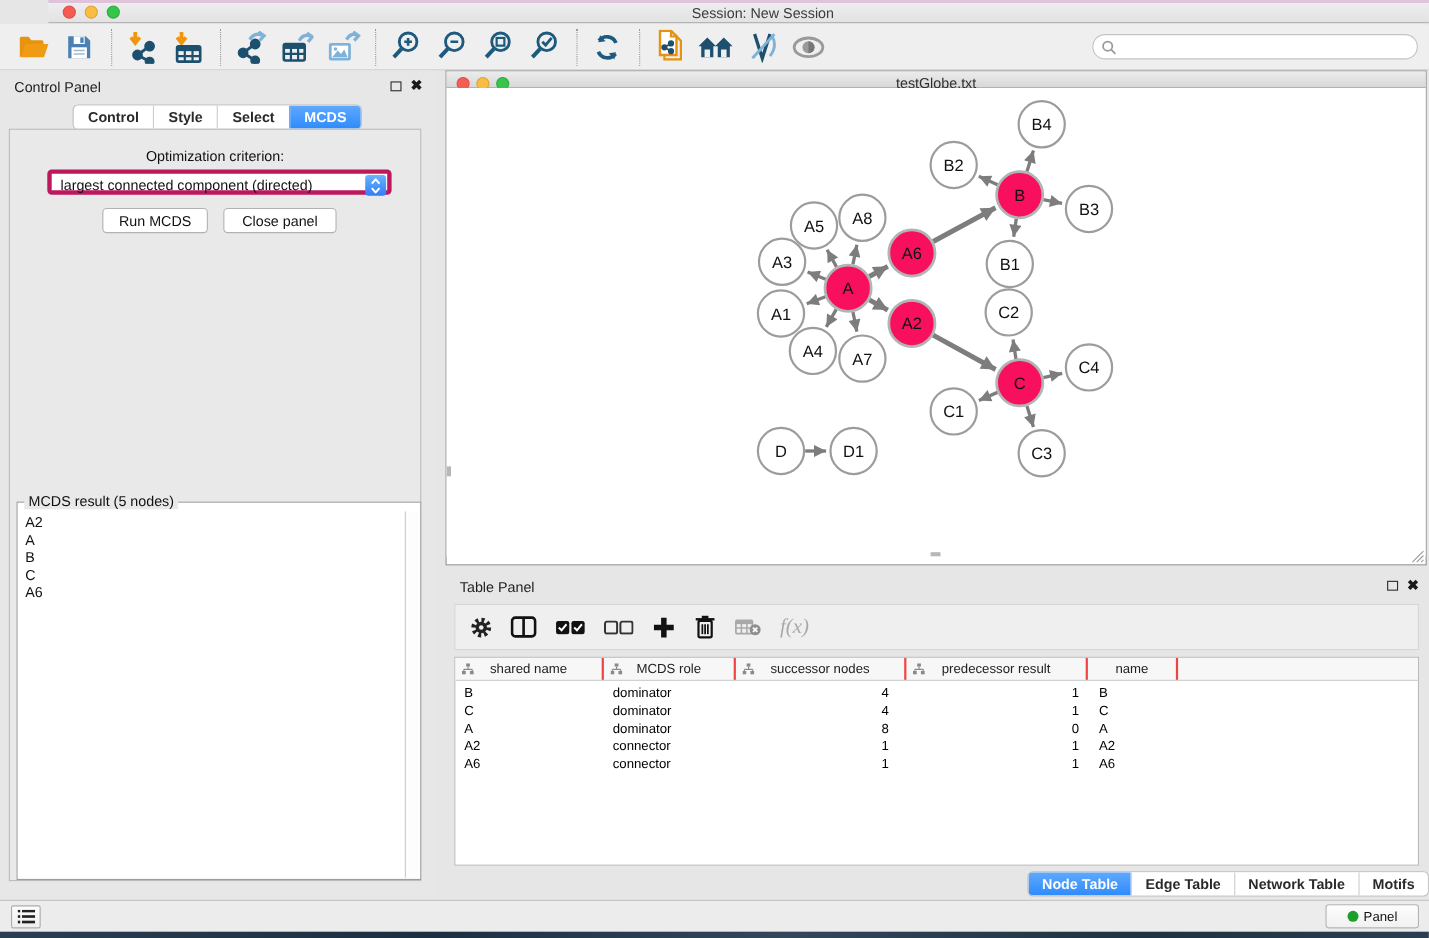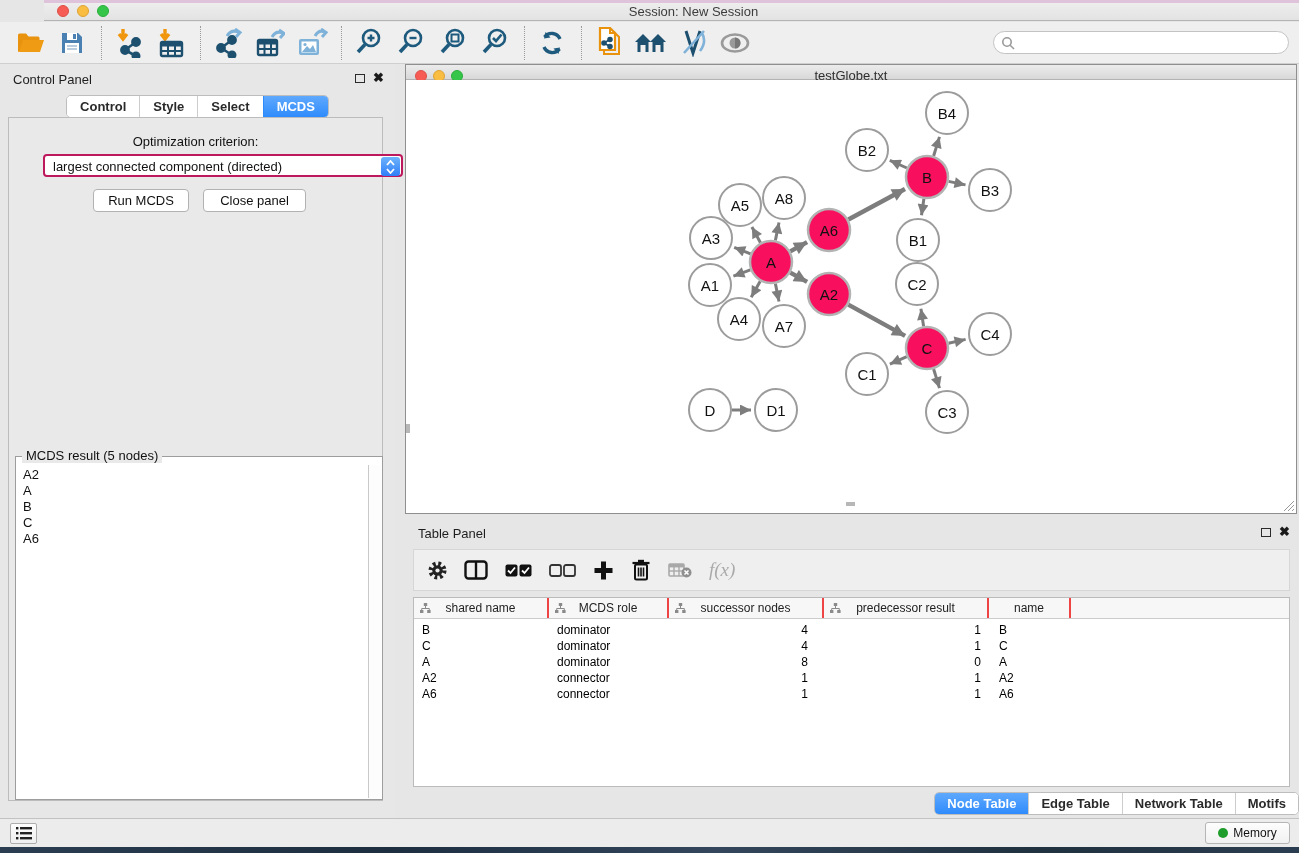--- a/index.html
+++ b/index.html
@@ -34,22 +34,22 @@
   .float-ic { position:absolute; top:10px; width:10px; height:9px; border:1.6px solid #2b2b2b; }
   .close-ic { position:absolute; top:6px; font-size:13px; font-weight:bold; color:#1a1a1a; }
   .segbar { display:inline-flex; border:1px solid #bdbdbd; border-radius:5px; overflow:hidden; background:#fff; }
   .seg { padding:3px 13px; font-size:13px; font-weight:700; color:#2a2a2a; background:#fff; line-height:15px; }
   .seg + .seg { border-left:1px solid #cdcdcd; }
   .seg.sel { background:linear-gradient(#5fa9fe,#2f8bfc); color:#fff; border-left-color:#2f8bfc; }
   #cp-tabs { position:absolute; left:0; right:0; top:31px; text-align:center; }
   .cp-content { position:absolute; left:8px; top:53px; width:375px; height:684px;
     background:#e9e9e9; border:1px solid #bcbcbc; }
   .opt-label { position:absolute; left:0; right:0; top:16px; text-align:center; font-size:13px; color:#111; }
-  .dropdown { position:absolute; left:34px; top:36px; width:360px; height:23px; background:#fff;
-    border:2px solid #be185d; border-radius:4px; font-size:13px; color:#111; line-height:21px; padding-left:8px; }
+  .dropdown { position:absolute; left:34px; top:36px; width:313px; height:23px; background:#fff;
+    border:4px solid #be185d; border-radius:4px; font-size:13px; color:#111; line-height:21px; padding-left:8px; }
   .dd-step { position:absolute; right:1px; top:1px; width:19px; height:19px; border-radius:3px;
     background:linear-gradient(#6db3fd,#2e7ef8); display:flex; flex-direction:column; align-items:center; justify-content:center; }
   .dd-step svg { display:block; }
   .cp-btn { position:absolute; top:71px; height:23px; background:#fff; border:1px solid #b2b2b2;
     border-radius:4px; font-size:13px; color:#111; text-align:center; line-height:21px; }
   #run-btn { left:84px; width:96px; }
   #close-btn { left:194px; width:103px; }
   .groupbox { position:absolute; left:6px; top:338px; width:368px; height:344px; border:1px solid #9d9d9d; background:#fff; }
   .groupbox-legend { position:absolute; left:6px; top:-9px; background:#e9e9e9; padding:0 4px; font-size:13px; color:#111; }
   .result-scroll { position:absolute; top:8px; right:1px; bottom:1px; width:13px; background:#fdfdfd; border-left:1px solid #c9c9c9; }
@@ -608,18 +608,18 @@
             <rect x="4" y="0" width="12" height="2.4"></rect>
             <rect x="0" y="5" width="2.4" height="2.4"></rect>
             <rect x="4" y="5" width="12" height="2.4"></rect>
             <rect x="0" y="10" width="2.4" height="2.4"></rect>
             <rect x="4" y="10" width="12" height="2.4"></rect>
           </g>
         </svg>
     </div>
     <div class="mem-btn">
       <span class="mem-dot"></span>
-      <span>Memory</span>
+      <span>Panel</span>
     </div>
   </div>
   <div class="desktop-strip"></div>
 
 </div>
 
 </body></html>

